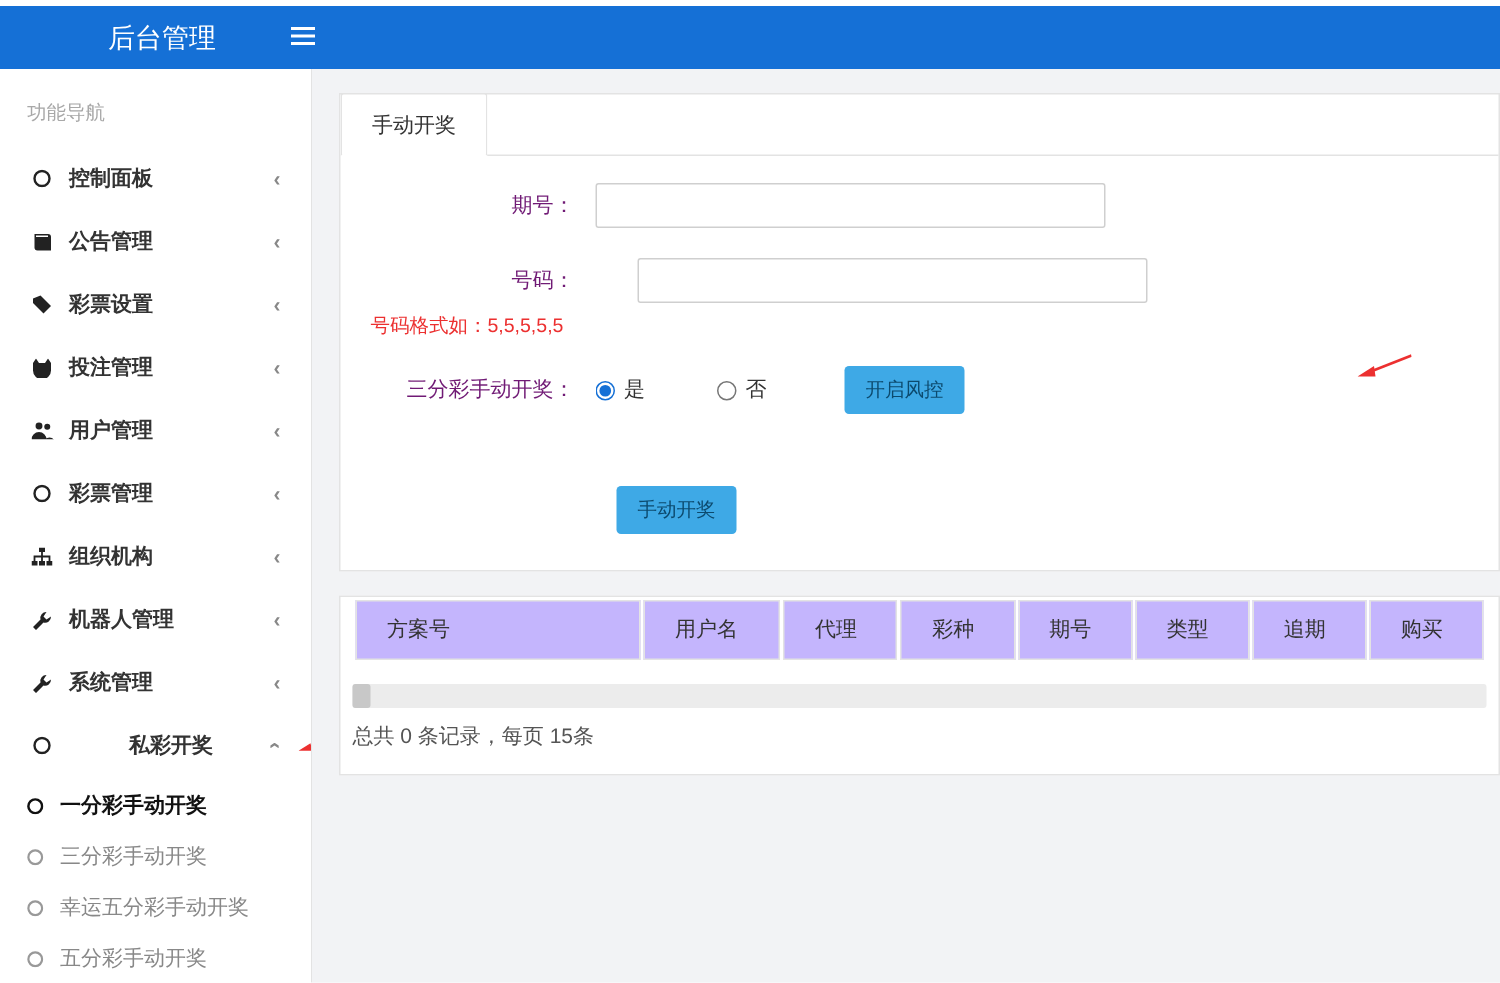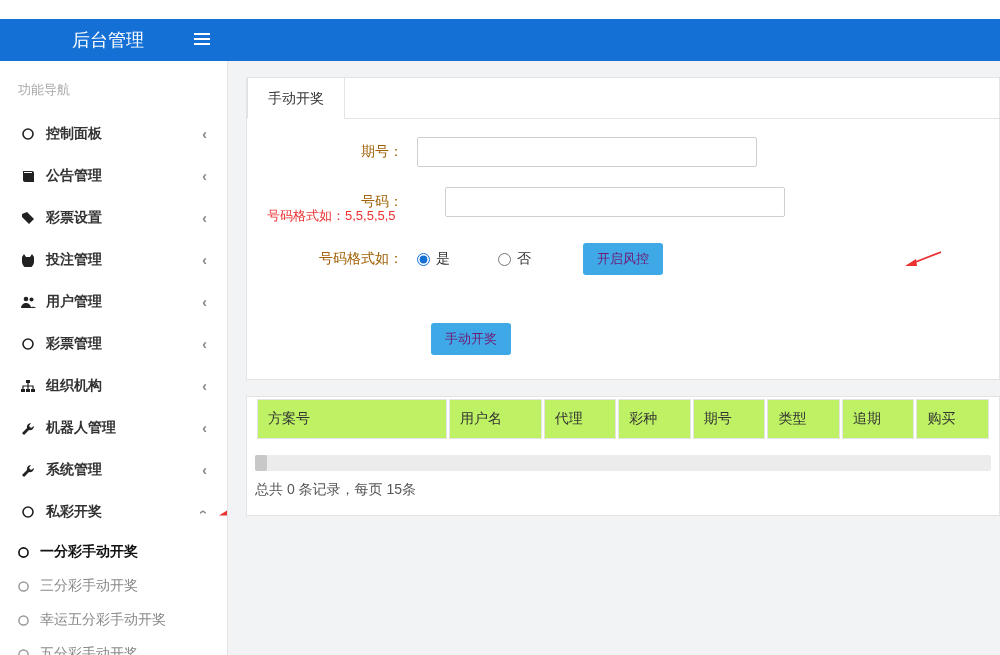--- a/index.html
+++ b/index.html
@@ -14,42 +14,42 @@
 }
 
 
 .topbar {
   height: 42px;
   background: #1570d6;
   color: #fff;
   display: flex;
   align-items: center;
   padding-left: 72px;
-  margin-top: 19px;
+  margin-top: 4px;
 }
 .topbar-title {
   font-size: 18px;
   font-weight: 400;
 }
 .topbar-burger {
   margin-left: 50px;
   cursor: pointer;
   font-size: 14px;
   line-height: 1;
 }
 
 
 .layout {
   display: flex;
   height: calc(655px - 46px);
 }
 
 
 .sidebar {
-  width: 228px;
+  width: 208px;
   background: #fff;
   border-right: 1px solid #e3e3e3;
   overflow-y: auto;
 }
 .sidebar-header {
   padding: 20px 18px 14px 18px;
   color: #a8a8a8;
   font-size: 13px;
 }
 .sidebar-item {
@@ -148,21 +148,21 @@
 .form-area { padding: 18px 20px 24px 20px; }
 .form-row {
   display: flex;
   align-items: center;
   margin-bottom: 20px;
 }
 .form-label {
   width: 150px;
   text-align: right;
   padding-right: 14px;
-  color: #a16207;
+  color: #701a75;
   font-size: 14px;
 }
 .form-control {
   width: 340px;
   height: 30px;
   border: 1px solid #cfcfcf;
   border-radius: 2px;
   padding: 0 8px;
   font-size: 13px;
 }
@@ -178,43 +178,43 @@
 .btn {
   display: inline-flex;
   align-items: center;
   justify-content: center;
   height: 32px;
   padding: 0 14px;
   border: none;
   border-radius: 3px;
   cursor: pointer;
   font-size: 13px;
-  color: #701a75;
+  color: #0c4a6e;
 }
 .btn-primary { background: #3ea9e6; }
 .btn-submit { margin-left: 164px; }
 .arrow-annot-2 {
   position: absolute;
   left: 423px;
   top: 117px;
   pointer-events: none;
 }
 
 
 .list-title {
   padding: 16px 18px 24px 18px;
   font-size: 16px;
   color: #333;
 }
 .table-wrap { padding: 0 8px 6px 8px; }
 table { width: 100%; border-collapse: separate; border-spacing: 2px; }
 th {
-  background: #bef264;
+  background: #c4b5fd;
   border: 1px solid #e3e3e3;
-  padding: 10px 10px;
+  padding: 10px 20px;
   font-weight: 400;
   text-align: left;
   color: #333;
   font-size: 14px;
   white-space: nowrap;
 }
 th:first-child { width: 190px; }
 .hscroll {
   margin: 8px 8px 0 8px;
   height: 16px;
@@ -344,21 +344,21 @@
     <div class="sidebar-item">
       <span class="icon">
         <svg width="13" height="13" viewBox="0 0 13 13">
             <path d="M12 4a4 4 0 0 1-5 4L2 13 0 11l5-5a4 4 0 0 1 4-5l-2 3 2 2 3-2z" fill="#222"></path>
           </svg>
       </span>
       <span class="label">系统管理</span>
       <span class="chevron">‹</span>
     </div>
 
-    <div class="sidebar-item expanded" style="position:relative;">
+    <div class="sidebar-item expanded" style="position:relative;gap:40px;">
       <span class="icon">
         <svg width="12" height="12" viewBox="0 0 12 12">
             <circle cx="6" cy="6" r="5" fill="none" stroke="#222" stroke-width="1.6"></circle>
           </svg>
       </span>
       <span class="label">私彩开奖</span>
       <span class="chevron">‹</span>
       <span class="arrow-annot">
         <svg width="24" height="14" viewBox="0 0 24 14">
             <line x1="24" y1="2" x2="6" y2="10" stroke="#ec3030" stroke-width="1.6"></line>
@@ -407,28 +407,28 @@
 
     <div class="card" style="position:relative;">
       <div class="tabbar">
         <div class="tab active">手动开奖</div>
       </div>
       <div class="form-area">
         <div class="form-row">
           <label class="form-label">期号：</label>
           <input class="form-control" type="text" value="" style="">
         </div>
-        <div class="form-row" style="margin-bottom:2px;gap:28px;">
+        <div class="form-row" style="margin-bottom:18px;gap:28px;">
           <label class="form-label">号码：</label>
           <input class="form-control" type="text" value="" style="">
         </div>
         <div class="helper-text">号码格式如：5,5,5,5,5</div>
 
         <div class="form-row">
-          <label class="form-label">号码格式如：</label>
+          <label class="form-label">三分彩手动开奖：</label>
           <div class="radio-group">
             <label class="radio-item">
               <input type="radio" name="risk" checked="" style="">
               <span>是</span>
             </label>
             <label class="radio-item">
               <input type="radio" name="risk" style="">
               <span>否</span>
             </label>
             <button class="btn btn-primary" style="margin-left:4px;">开启风控</button>

